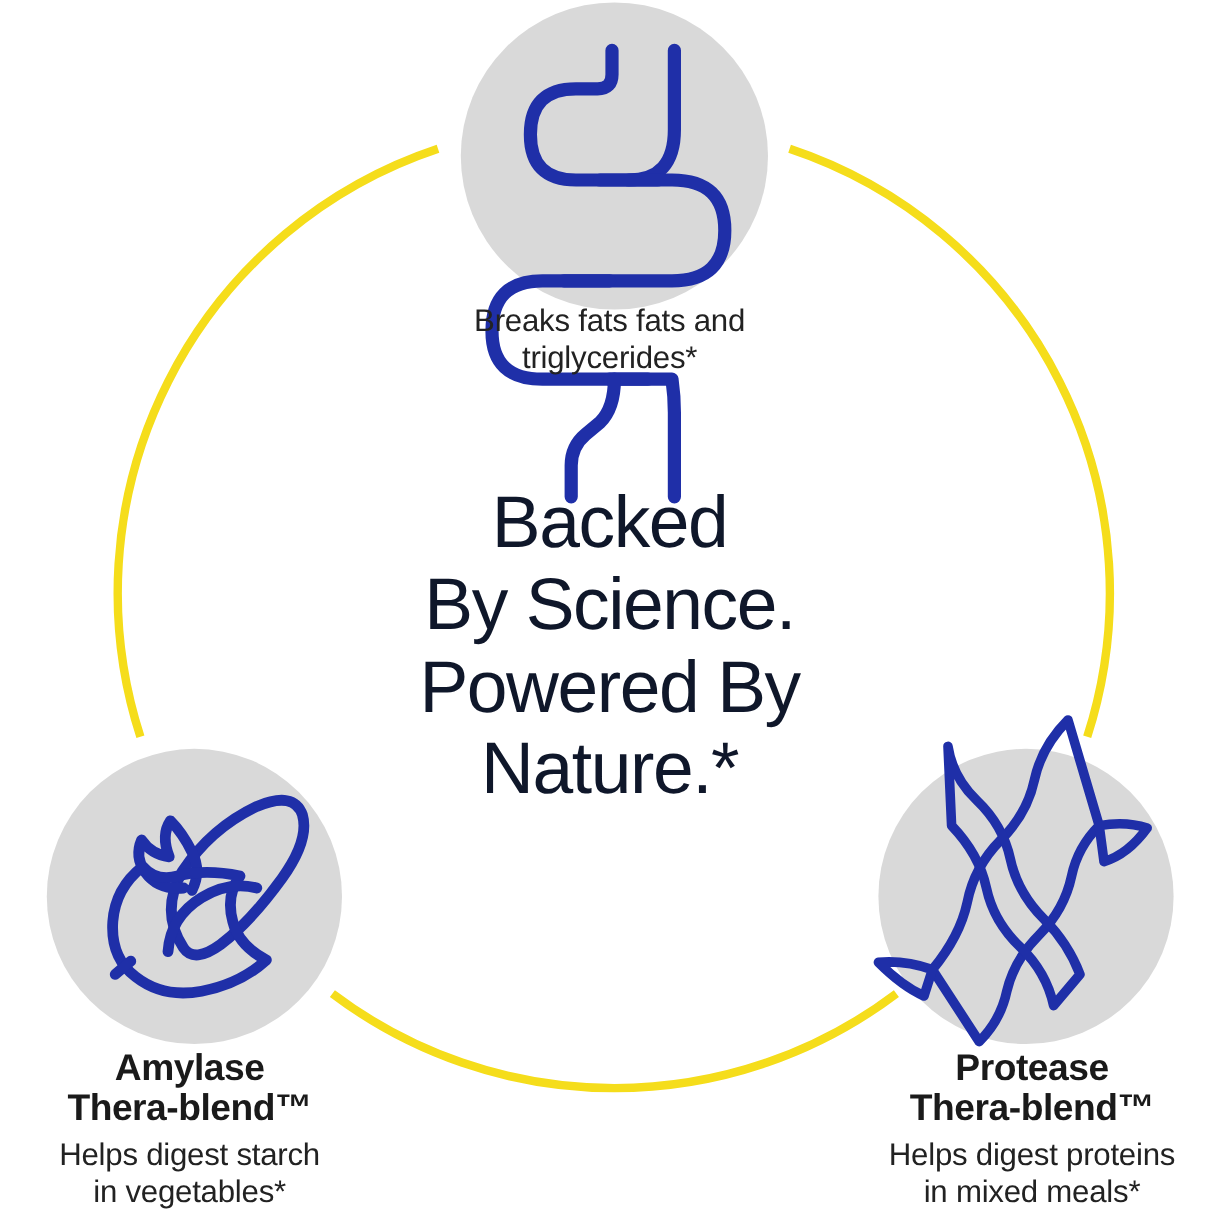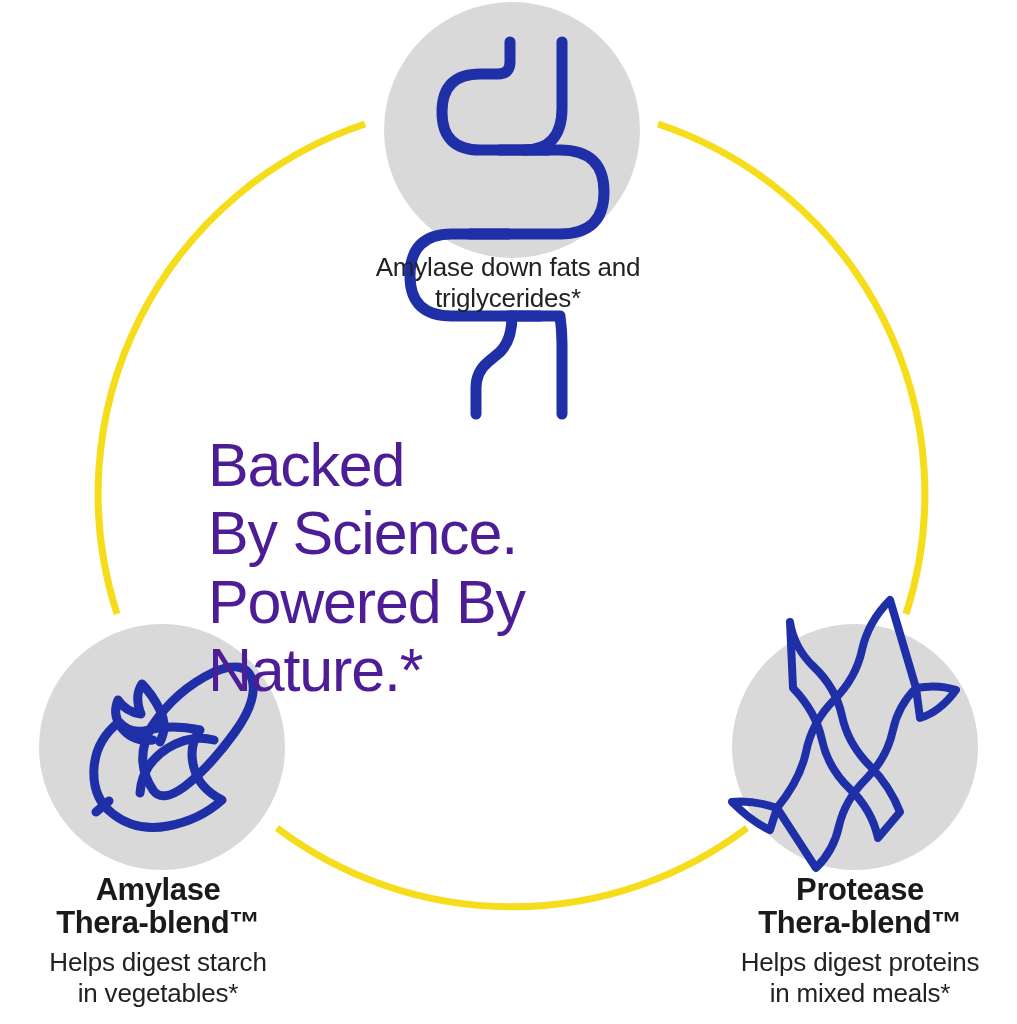--- a/index.html
+++ b/index.html
@@ -67,27 +67,27 @@
     top: 874px;
     width: 340px;
   }
 
   
   #center-headline {
     position: absolute;
     left: 208px;
     top: 401px;
     width: 600px;
+    text-align: center;
     font-size: 61px;
     line-height: 1.12;
     letter-spacing: -1.2px;
-    color: #4c1d95;
+    color: #0f172a;
     white-space: pre-line;
     font-weight: normal;
-    margin-top: 30px;
   }
 </style>
 </head>
 <body>
 
 <div id="infographic">
 
   <svg id="ring-layer" viewBox="0 0 1017 1024" xmlns="http://www.w3.org/2000/svg">
 
     <g fill="none" stroke="#f5dd1b" stroke-width="7" stroke-linecap="butt">
@@ -212,21 +212,21 @@
       </g>
     </g>
   </svg>
 
   <div id="center-headline">Backed
 By Science.
 Powered By
 Nature.*</div>
 
   <div class="node-text" id="node-text-lipase">
-    <div class="node-desc">Amylase down fats and
+    <div class="node-desc">Breaks fats fats and
 triglycerides*</div>
   </div>
 
   <div class="node-text" id="node-text-amylase">
     <div class="node-title">Amylase
 Thera-blend™</div>
     <div class="node-desc">Helps digest starch
 in vegetables*</div>
   </div>
 

